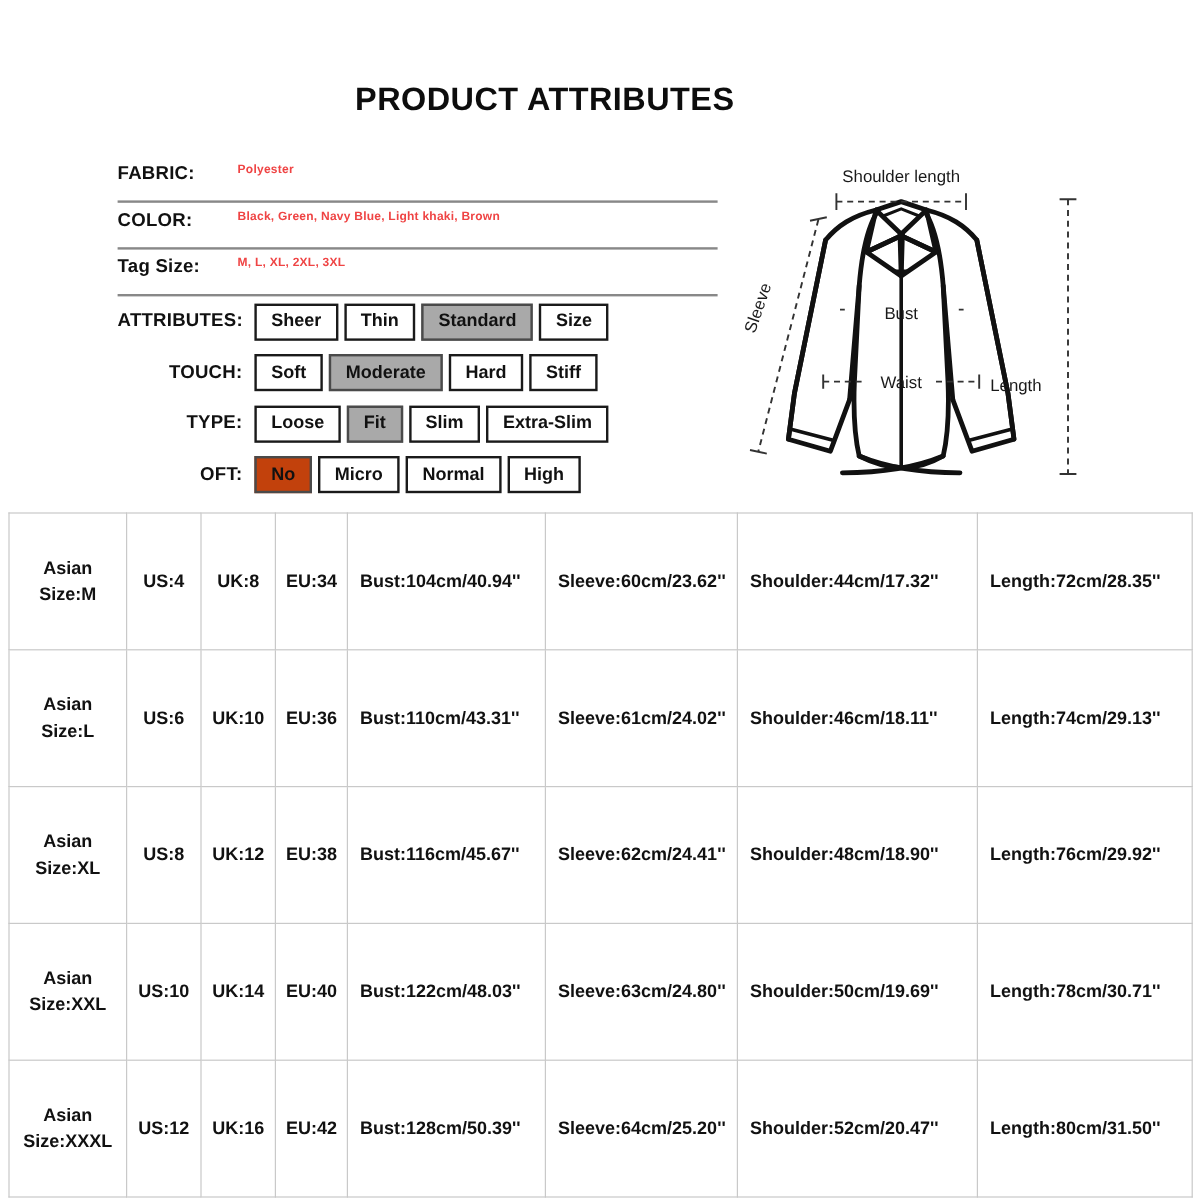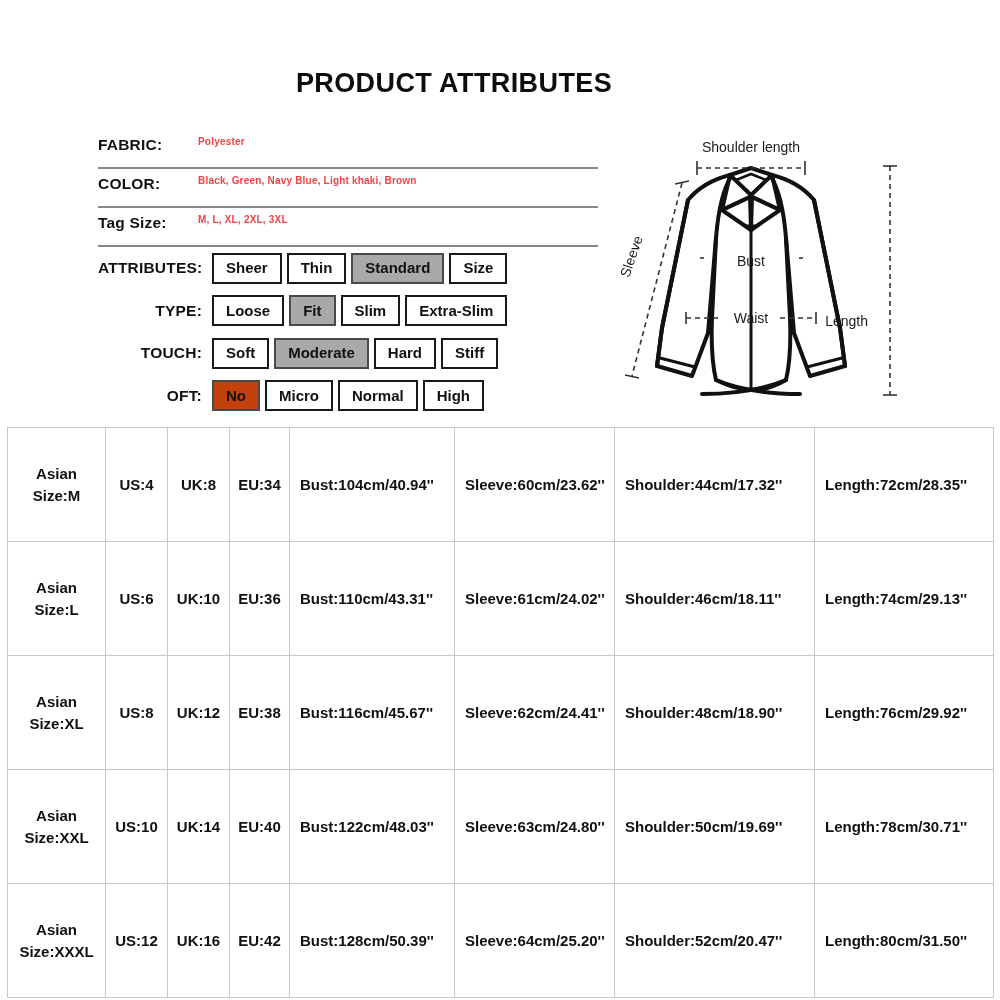--- a/index.html
+++ b/index.html
@@ -171,36 +171,36 @@
     <span class="opt-label">ATTRIBUTES:</span>
     <div class="opt-list">
       <div class="opt-btn">Sheer</div>
       <div class="opt-btn">Thin</div>
       <div class="opt-btn selected" style="background: rgb(169, 169, 169);">Standard</div>
       <div class="opt-btn">Size</div>
     </div>
   </div>
 
   <div class="opt-row">
+    <span class="opt-label">TOUCH:</span>
+    <div class="opt-list">
+      <div class="opt-btn">Soft</div>
+      <div class="opt-btn selected" style="background: rgb(169, 169, 169);">Moderate</div>
+      <div class="opt-btn">Hard</div>
+      <div class="opt-btn">Stiff</div>
+    </div>
+  </div>
+
+  <div class="opt-row">
     <span class="opt-label">TYPE:</span>
     <div class="opt-list">
       <div class="opt-btn">Loose</div>
       <div class="opt-btn selected" style="background: rgb(169, 169, 169);">Fit</div>
       <div class="opt-btn">Slim</div>
       <div class="opt-btn">Extra-Slim</div>
-    </div>
-  </div>
-
-  <div class="opt-row">
-    <span class="opt-label">TOUCH:</span>
-    <div class="opt-list">
-      <div class="opt-btn">Soft</div>
-      <div class="opt-btn selected" style="background: rgb(169, 169, 169);">Moderate</div>
-      <div class="opt-btn">Hard</div>
-      <div class="opt-btn">Stiff</div>
     </div>
   </div>
 
   <div class="opt-row">
     <span class="opt-label">OFT:</span>
     <div class="opt-list">
       <div class="opt-btn selected" style="background: #c2410c;">No</div>
       <div class="opt-btn">Micro</div>
       <div class="opt-btn">Normal</div>
       <div class="opt-btn">High</div>

